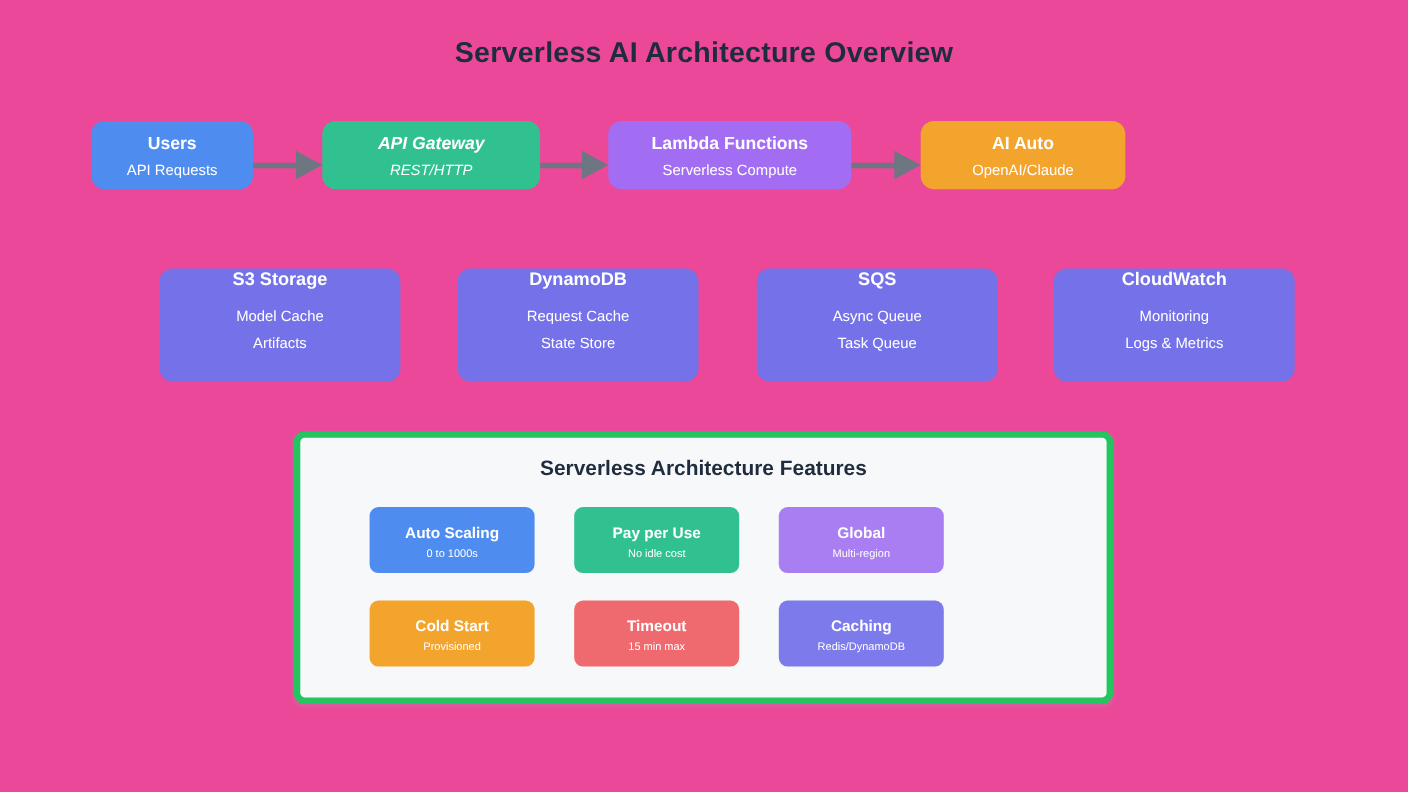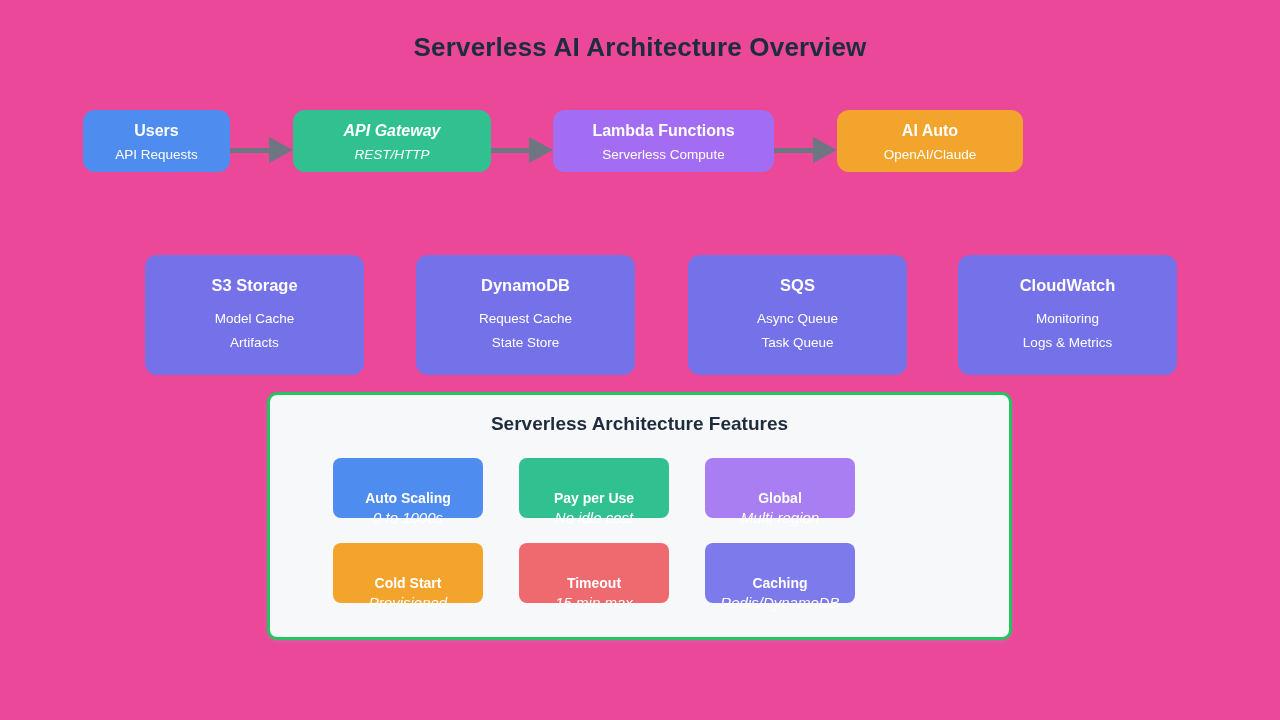--- a/index.html
+++ b/index.html
@@ -71,29 +71,28 @@
     top: 0;
     width: 0;
     height: 0;
     border-top: 13px solid transparent;
     border-bottom: 13px solid transparent;
     border-left: 24px solid #6e7682;
   }
   
   .service-card {
     position: absolute;
-    top: 255px;
+    top: 244px;
     width: 219px;
-    height: 120px;
+    height: 103px;
     border-radius: 12px;
     color: #ffffff;
     display: flex;
     flex-direction: column;
     align-items: center;
-    padding-top: 20px;
     box-sizing: border-box;
   }
   .service-card .service-title {
     font-size: 16.5px;
     font-weight: bold;
     line-height: 20px;
     margin-bottom: 12px;
   }
   .service-card .service-line {
     font-size: 13.5px;
@@ -101,21 +100,21 @@
   }
   
   .features-panel {
     position: absolute;
     left: 267px;
     top: 392px;
     width: 745px;
     height: 248px;
     box-sizing: border-box;
     background: #f7f8fa;
-    border: 3px solid #22c55e;
+    border: 6px solid #22c55e;
     border-radius: 10px;
     box-shadow: 0 2px 4px rgba(160,168,180,0.25);
   }
   .features-title {
     position: absolute;
     top: 18px;
     left: 0;
     width: 100%;
     text-align: center;
     font-size: 19px;
@@ -124,34 +123,33 @@
   }
   .feature-box {
     position: absolute;
     width: 150px;
     height: 60px;
     border-radius: 8px;
     color: #ffffff;
     display: flex;
     flex-direction: column;
     align-items: center;
-    padding-top: 32px;
+    padding-top: 15px;
     gap: 4px;
     box-sizing: border-box;
     text-align: right;
   }
   .feature-box .feature-title {
     font-size: 14px;
     font-weight: bold;
     line-height: 17px;
   }
   .feature-box .feature-sub {
-    font-size: 15px;
+    font-size: 10px;
     line-height: 14px;
-    font-style: italic;
   }
 </style>
 </head>
 <body>
 
 <div id="canvas">
 
   <div class="page-title">Serverless AI Architecture Overview</div>
 
   <div class="flow-node" style="left: 83px; width: 147px; background: rgb(78, 140, 240);">

